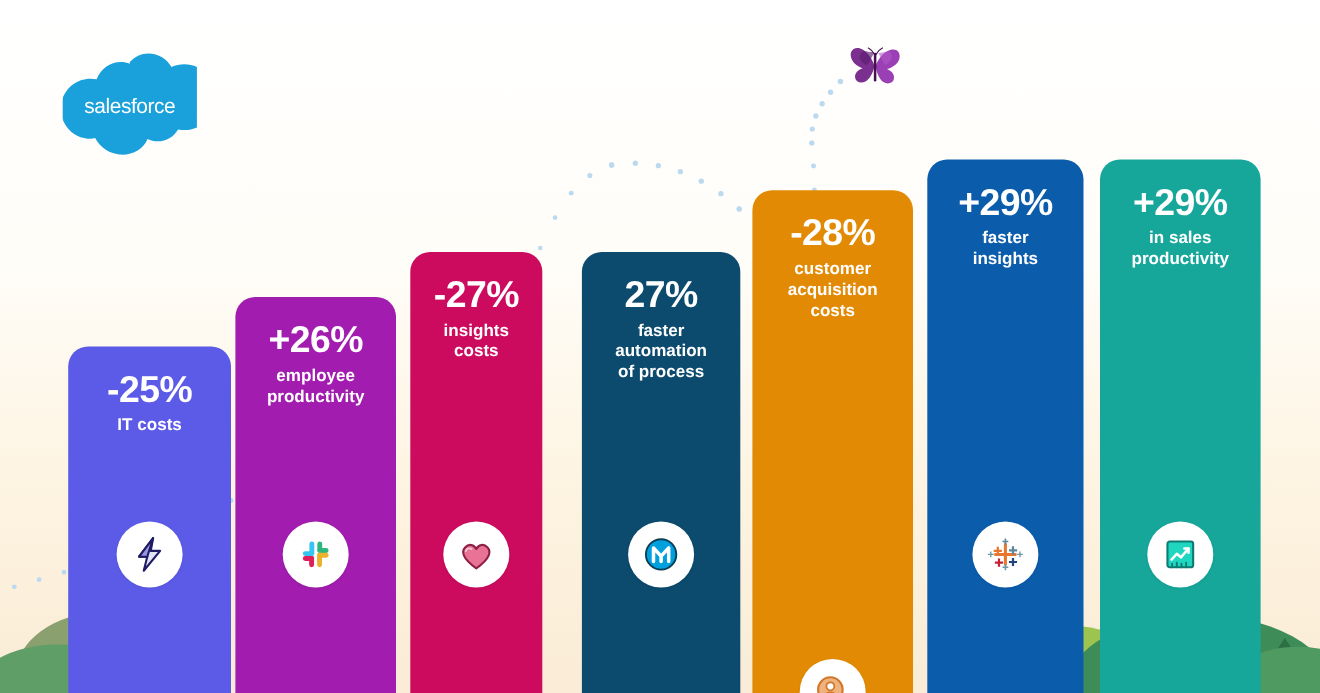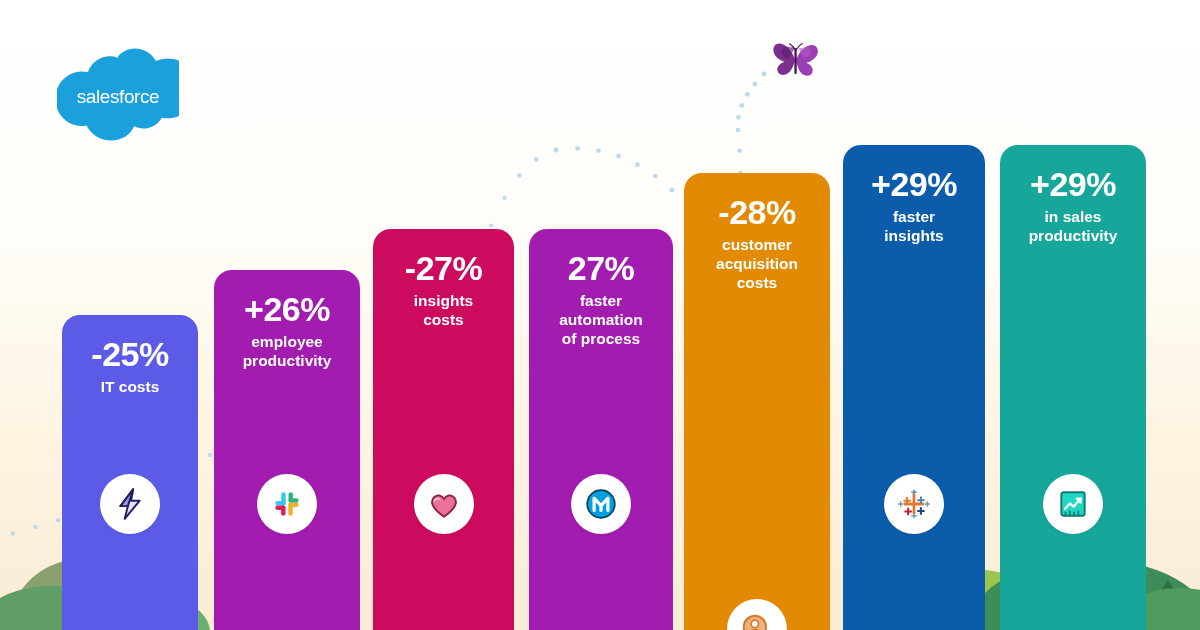--- a/index.html
+++ b/index.html
@@ -169,21 +169,21 @@
       </g>
       <g stroke="#B05C2A" stroke-width="2" fill="none" opacity="0.85">
         <path d="M1070 150 L1070 104 M1070 120 L1048 104 M1070 120 L1094 104 M1070 136 L1044 120"></path>
         <path d="M1150 150 L1150 112 M1150 126 L1130 112 M1150 126 L1170 112"></path>
       </g>
       <ellipse cx="1180" cy="152" rx="70" ry="44" fill="#4E9A60"></ellipse>
     </svg>
   </div>
 
   <div id="bars">
-      <div class="bar" style="left: 62px; top: 315px; width: 136px; height: 315px; background: rgb(91, 91, 232);">
+      <div class="bar" style="left: 62px; top: 315px; width: 148px; height: 315px; background: rgb(91, 91, 232);">
         <div class="bar-inner">
           <div class="bar-pct">-25%</div>
           <div class="bar-label">IT costs</div>
         </div>
         <div class="bar-icon">
           <svg viewBox="0 0 32 32">
             <path d="M19 2 L7 18 h7 l-3 12 L25 13 h-8 z" fill="#E3E3F7" stroke="#201C63" stroke-width="1.8" stroke-linejoin="round"></path>
             <path d="M19 2 L7 18 h7 z" fill="#9A97E0" stroke="#201C63" stroke-width="1.8" stroke-linejoin="round"></path>
           </svg>
         </div>
@@ -199,33 +199,33 @@
             <rect x="10.6" y="5" width="4.2" height="12.4" rx="2.1" fill="#36C5F0"></rect>
             <rect x="17.4" y="5" width="4.2" height="9.6" rx="2.1" fill="#2EB67D"></rect>
             <rect x="17.4" y="10.6" width="9.6" height="4.2" rx="2.1" fill="#2EB67D"></rect>
             <rect x="17.4" y="14.6" width="9.6" height="4.2" rx="2.1" fill="#ECB22E"></rect>
             <rect x="17.2" y="14.6" width="4.2" height="12.4" rx="2.1" fill="#ECB22E"></rect>
             <rect x="10.4" y="17.4" width="4.2" height="9.6" rx="2.1" fill="#E01E5A"></rect>
             <rect x="5" y="17.4" width="9.6" height="4.2" rx="2.1" fill="#E01E5A"></rect>
           </svg>
         </div>
       </div>
-      <div class="bar" style="left: 373px; top: 229px; width: 141px; height: 401px; background: rgb(204, 11, 94);">
+      <div class="bar" style="left: 373px; top: 229px; width: 120px; height: 401px; background: rgb(204, 11, 94);">
         <div class="bar-inner">
           <div class="bar-pct">-27%</div>
           <div class="bar-label">insights costs</div>
         </div>
         <div class="bar-icon">
           <svg viewBox="0 0 32 32">
             <path d="M16 28 C4 19.5 3 13.5 6.6 9.8 c3.2-3.3 7.5-2 9.4 1.6 1.9-3.6 6.2-4.9 9.4-1.6 C29 13.5 28 19.5 16 28z" fill="#E87396" stroke="#8E2047" stroke-width="1.8" stroke-linejoin="round"></path>
             <path d="M12 11.5 c-2.4-1.4-4.4-.3-5.1 1.7" stroke="#F7C3D2" stroke-width="1.6" fill="none" stroke-linecap="round"></path>
           </svg>
         </div>
       </div>
-      <div class="bar" style="left: 529px; top: 229px; width: 144px; height: 401px; background: #a21caf;">
+      <div class="bar" style="left: 529px; top: 229px; width: 144px; height: 401px; background: #0c4a6e;">
         <div class="bar-inner">
           <div class="bar-pct">27%</div>
           <div class="bar-label">faster automation of process</div>
         </div>
         <div class="bar-icon">
           <svg viewBox="0 0 32 32">
             <circle cx="16" cy="16" r="13" fill="#00A0DF" stroke="#0A3E56" stroke-width="1.6"></circle>
             <path d="M9.5 22 V10.5 l6.5 7 6.5-7 V22" fill="none" stroke="#ffffff" stroke-width="3" stroke-linecap="round" stroke-linejoin="round"></path>
             <path d="M16 17.5 V22" stroke="#ffffff" stroke-width="3" stroke-linecap="round"></path>
           </svg>

